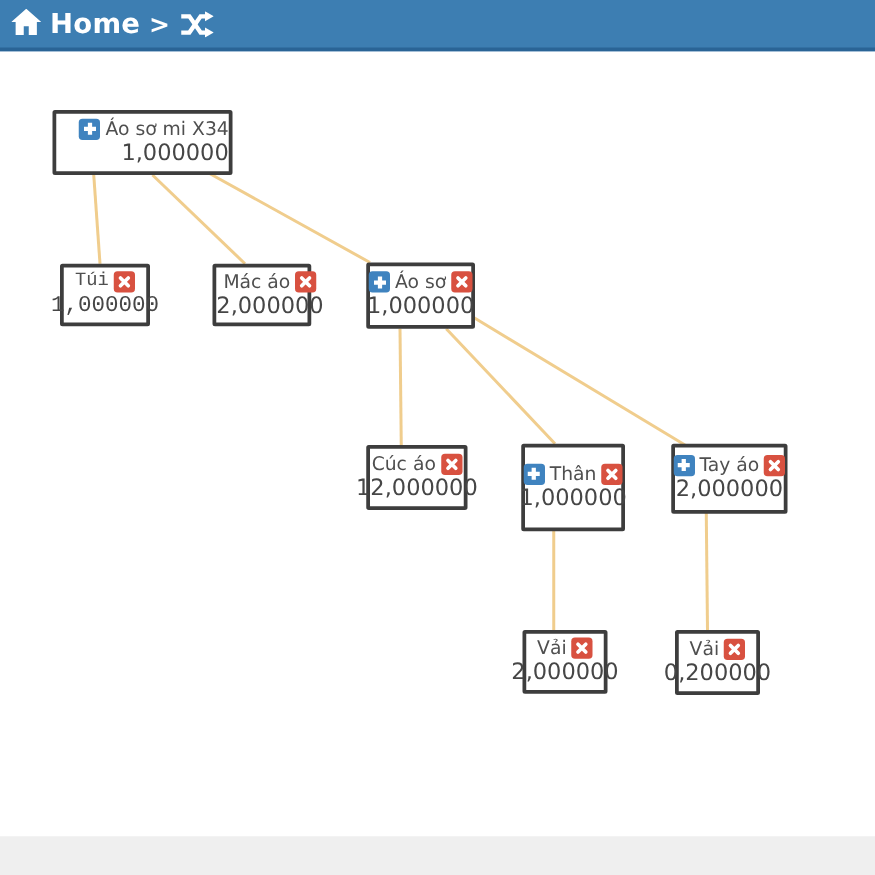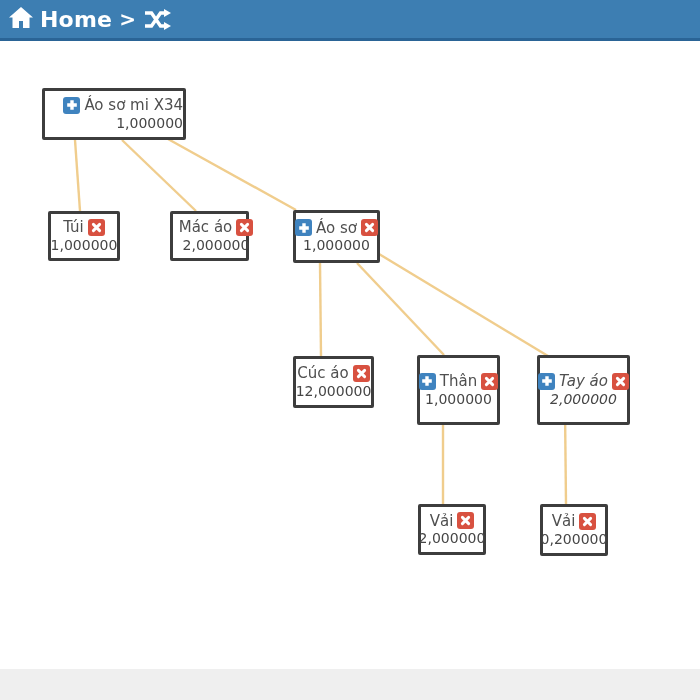--- a/index.html
+++ b/index.html
@@ -63,21 +63,21 @@
   .node-row1 {
     display: flex; align-items: center; gap: 4px;
     line-height: 1.1;
   }
   .node-label {
     font-size: 15px;
     color: #4f4f4f;
     white-space: nowrap;
   }
   .node-value {
-    font-size: 14px;
+    font-size: 18px;
     color: #464646;
     line-height: 1.15;
   }
   .mini-btn {
     width: 17px; height: 17px;
     border: none; padding: 0;
     border-radius: 3px;
     display: inline-flex; align-items: center; justify-content: center;
     cursor: pointer;
     flex: 0 0 auto;
@@ -137,21 +137,21 @@
           <svg width="12" height="12" viewBox="0 0 12 12">
             <path d="M6 1.2 V10.8 M1.2 6 H10.8" stroke="#ffffff" stroke-width="3.4"></path>
           </svg>
         </span>
       </button>
       <span class="node-label">Áo sơ mi X34</span>
 
     </div>
     <div class="node-value">1,000000</div>
   </div>
-    <div class="node" style="left: 48px; top: 170px; width: 72px; height: 50px;">
+    <div class="node" style="left: 48px; top: 170px; width: 72px; height: 50px; font-family: Liberation Mono, monospace;">
     <div class="node-row1">
 
       <span class="node-label">Túi</span>
       <button class="mini-btn btn-delete">
         <span>
           <svg width="11" height="11" viewBox="0 0 12 12">
             <path d="M2.6 2.6 L9.4 9.4 M9.4 2.6 L2.6 9.4" stroke="#ffffff" stroke-width="3.2" stroke-linecap="round"></path>
           </svg>
         </span>
       </button>
@@ -219,21 +219,21 @@
       <button class="mini-btn btn-delete">
         <span>
           <svg width="11" height="11" viewBox="0 0 12 12">
             <path d="M2.6 2.6 L9.4 9.4 M9.4 2.6 L2.6 9.4" stroke="#ffffff" stroke-width="3.2" stroke-linecap="round"></path>
           </svg>
         </span>
       </button>
     </div>
     <div class="node-value">1,000000</div>
   </div>
-    <div class="node" style="left: 537px; top: 314px; width: 93px; height: 70px; font-style: italic;">
+    <div class="node" style="left: 537px; top: 314px; width: 93px; height: 56px;">
     <div class="node-row1">
       <button class="mini-btn btn-expand">
         <span>
           <svg width="12" height="12" viewBox="0 0 12 12">
             <path d="M6 1.2 V10.8 M1.2 6 H10.8" stroke="#ffffff" stroke-width="3.4"></path>
           </svg>
         </span>
       </button>
       <span class="node-label">Tay áo</span>
       <button class="mini-btn btn-delete">

